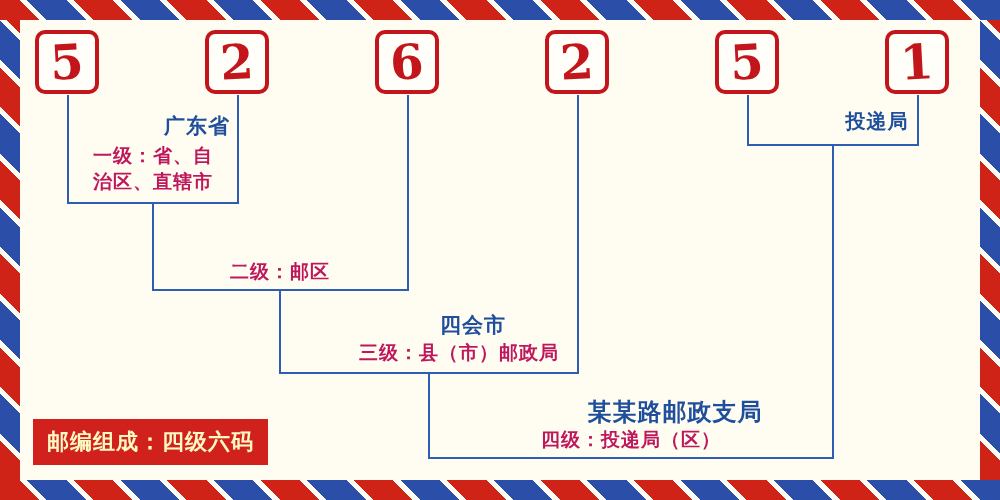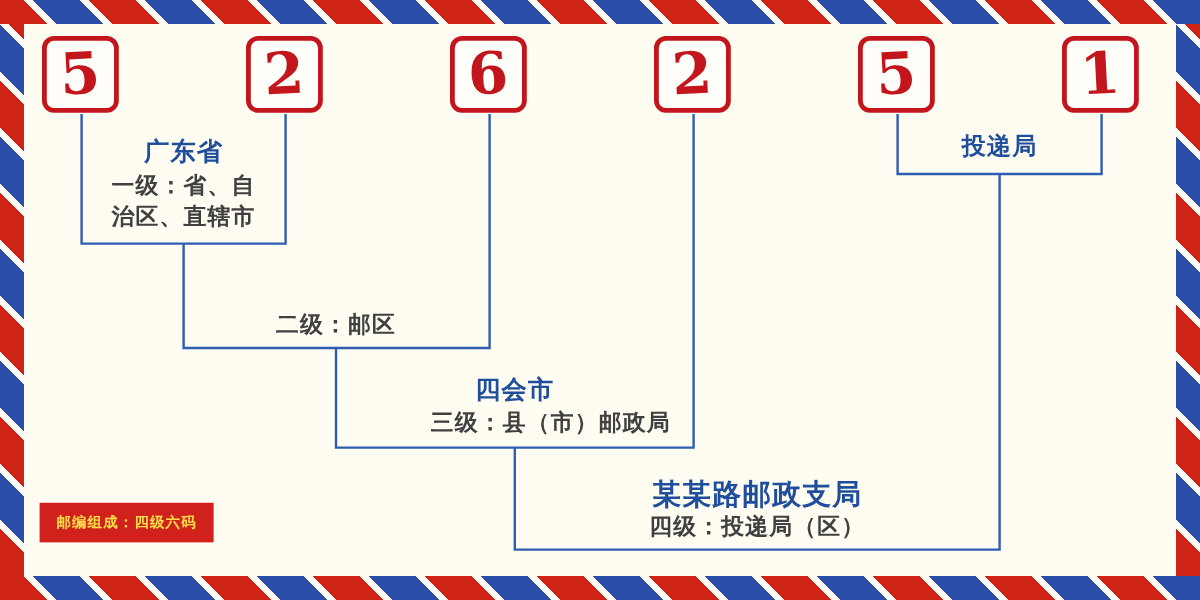--- a/index.html
+++ b/index.html
@@ -44,31 +44,32 @@
     transform:rotate(-3deg);
     line-height:1;
   }
 
   .lines-svg{position:absolute;left:0;top:0;}
 
   .lbl{position:absolute;text-align:center;}
   .lbl-name{
     color:#1f4e9c;font-weight:bold;font-size:21px;
     letter-spacing:1px;
+    padding-left:44px;
   }
   .lbl-desc{
-    color:#404040;font-weight:bold;font-size:19px;
+    color:#be185d;font-weight:bold;font-size:19px;
     line-height:1.35;letter-spacing:1px;
   }
   .pre{white-space:pre-line;}
 
   .badge{
     position:absolute;left:33px;top:419px;
-    background:#d0211c;color:#fde047;
-    font-weight:bold;font-size:12px;letter-spacing:1px;
+    background:#d0211c;color:#fef9c3;
+    font-weight:bold;font-size:22px;letter-spacing:1px;
     padding:8px 14px;
   }
 </style>
 </head>
 <body>
 
 <div class="canvas">
 
   <div class="stripe stripe-h stripe-top"></div>
   <div class="stripe stripe-h stripe-bottom"></div>

